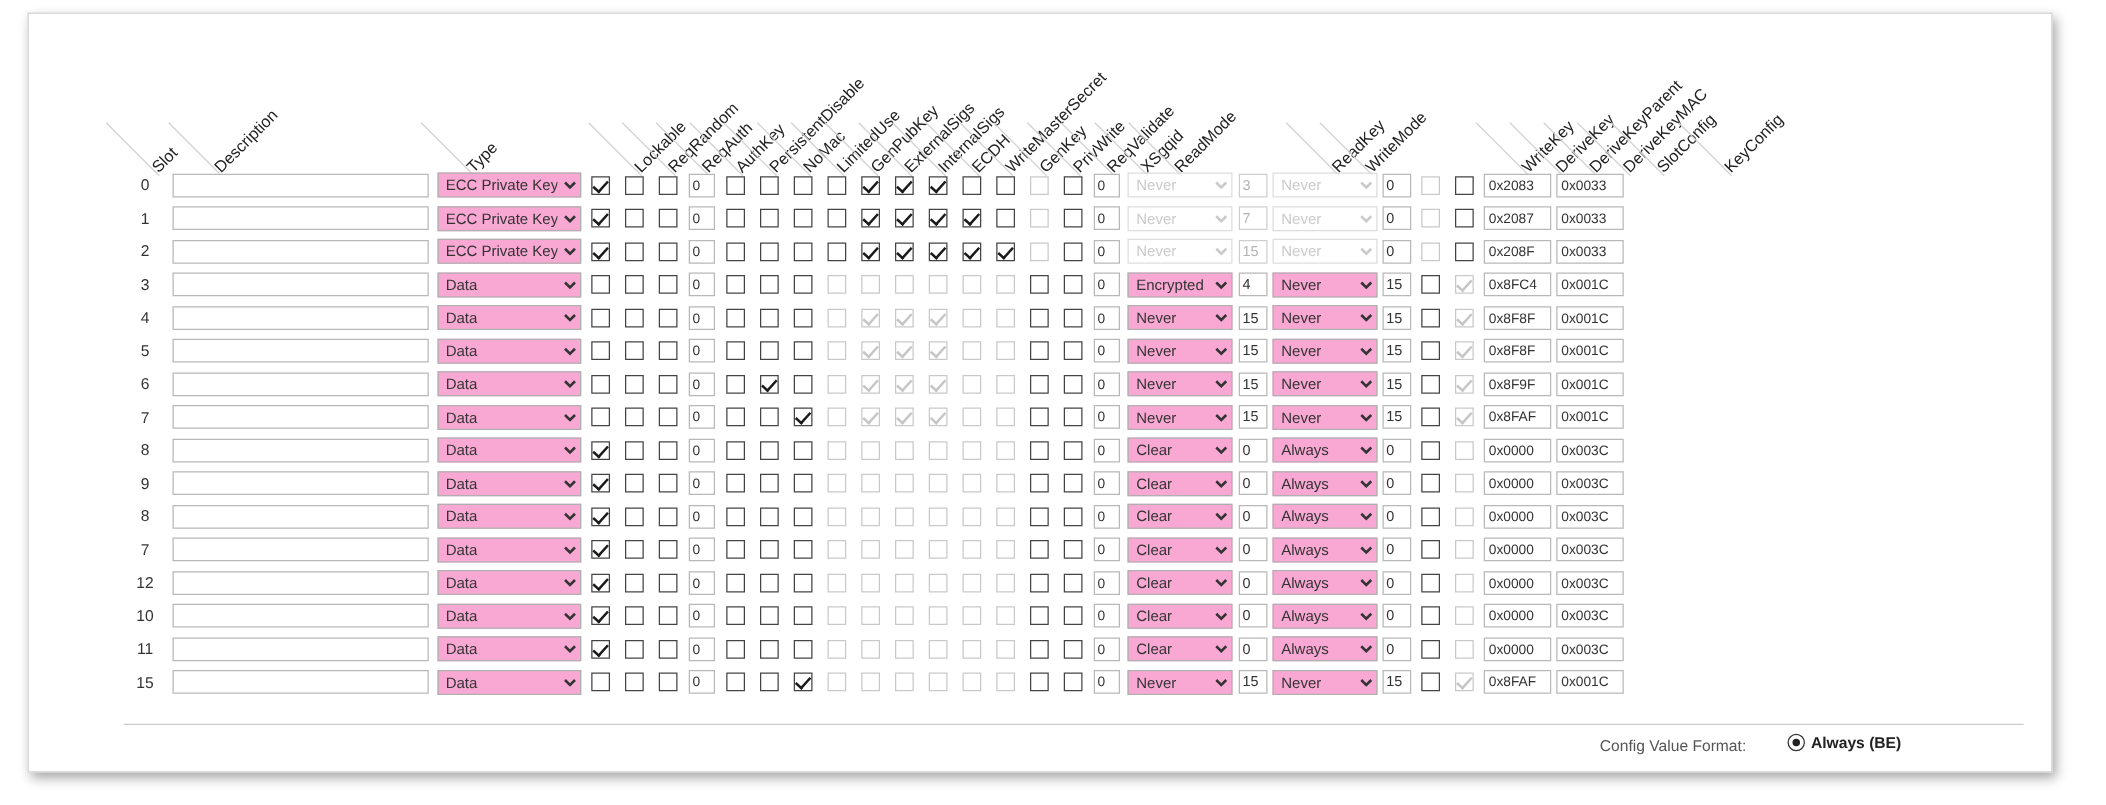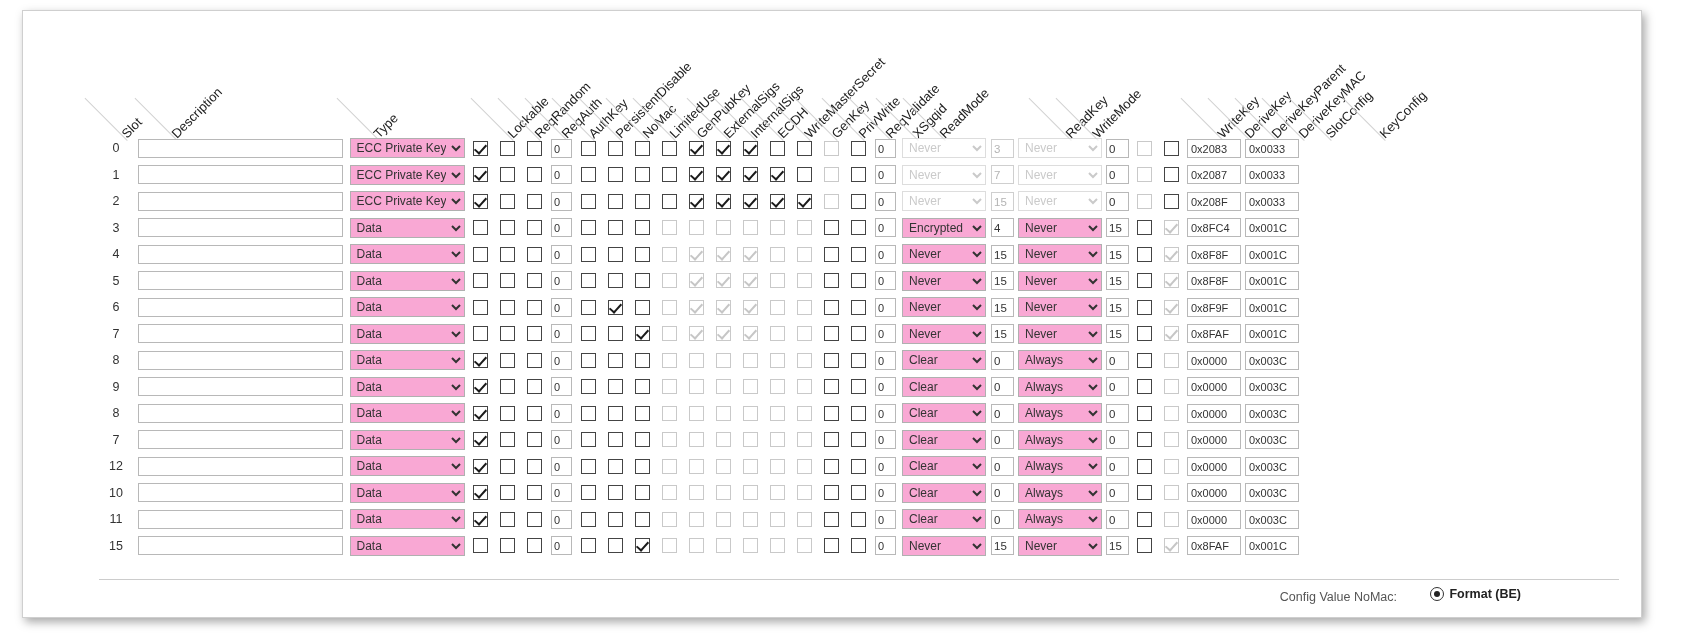--- a/index.html
+++ b/index.html
@@ -653,20 +653,20 @@
             <td class="sel-write"><select class="sel wr"><option selected="">Never</option><option>Clear</option><option>Encrypted</option><option>Always</option></select></td>
             <td class="num2"><span class="nbox">15</span></td>
             <td class="cb"><span class="chk"></span></td>
             <td class="cb"><span class="chk on dis"></span></td>
             <td class="hex"><span class="hexbox">0x8FAF</span></td>
             <td class="hex"><span class="hexbox">0x001C</span></td>
           </tr>
         </tbody>
       </table>
     <div class="footer">
-      <div class="fl">Config Value NoMac:</div>
+      <div class="fl">Config Value Format:</div>
       <div class="radio-wrap">
         <span class="radio"></span>
-        <span class="radio-label">Format (BE)</span>
+        <span class="radio-label">Always (BE)</span>
       </div>
     </div>
   </div>
 </div>
 
 </body></html>

